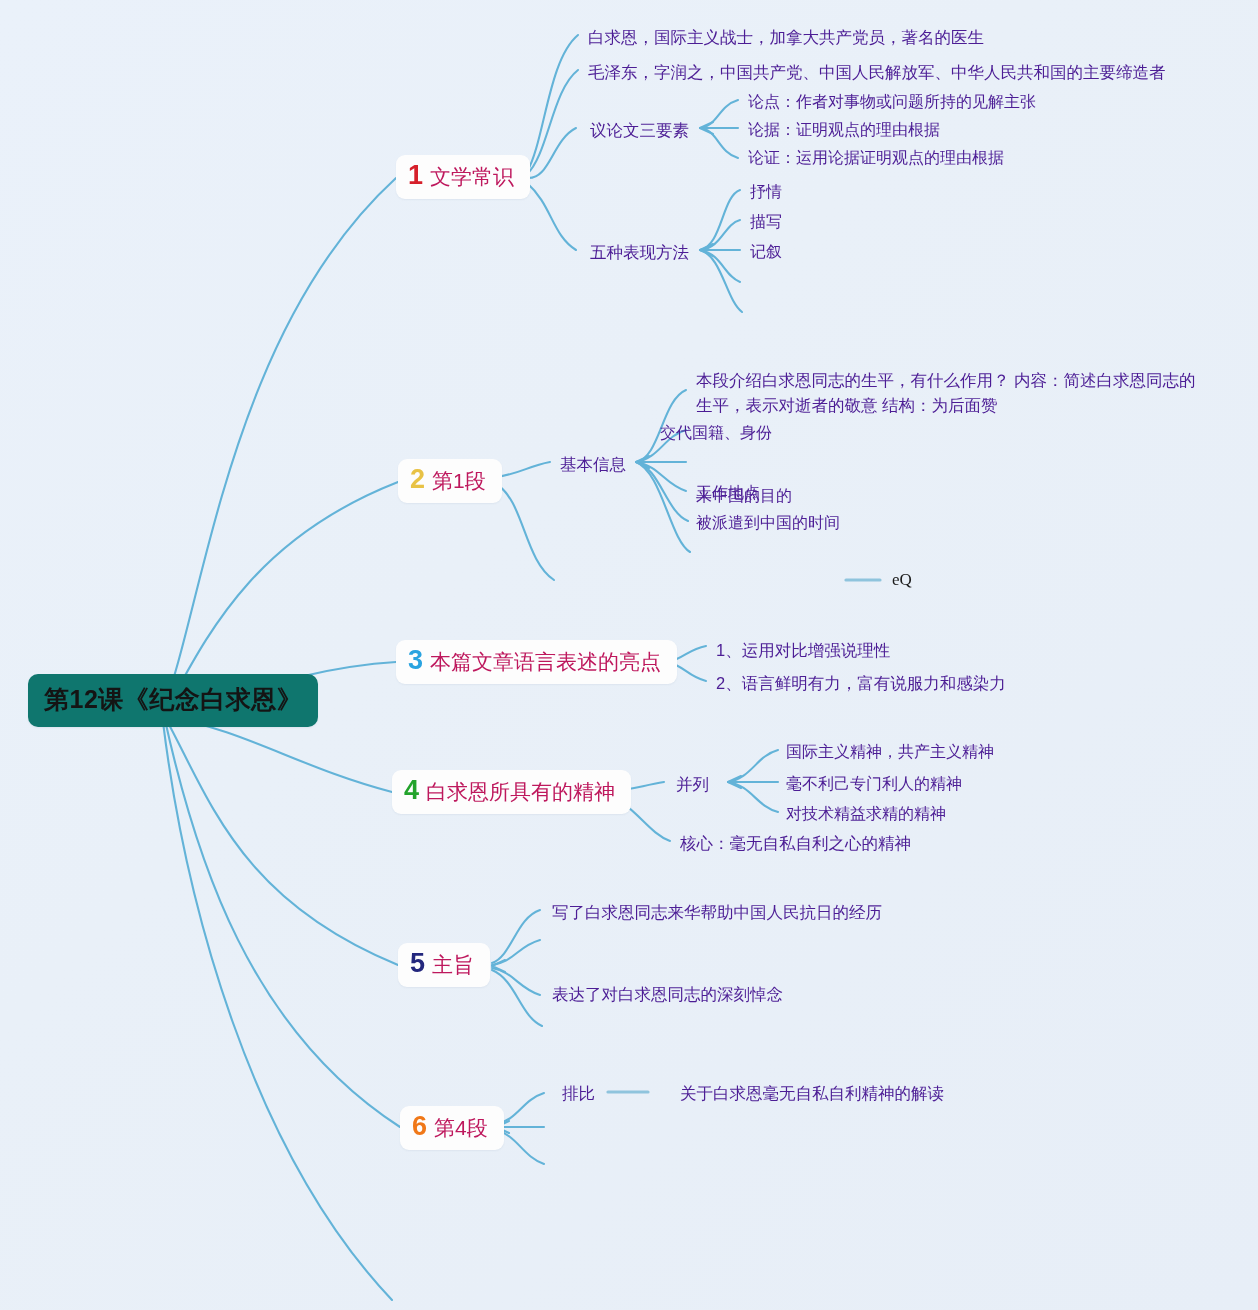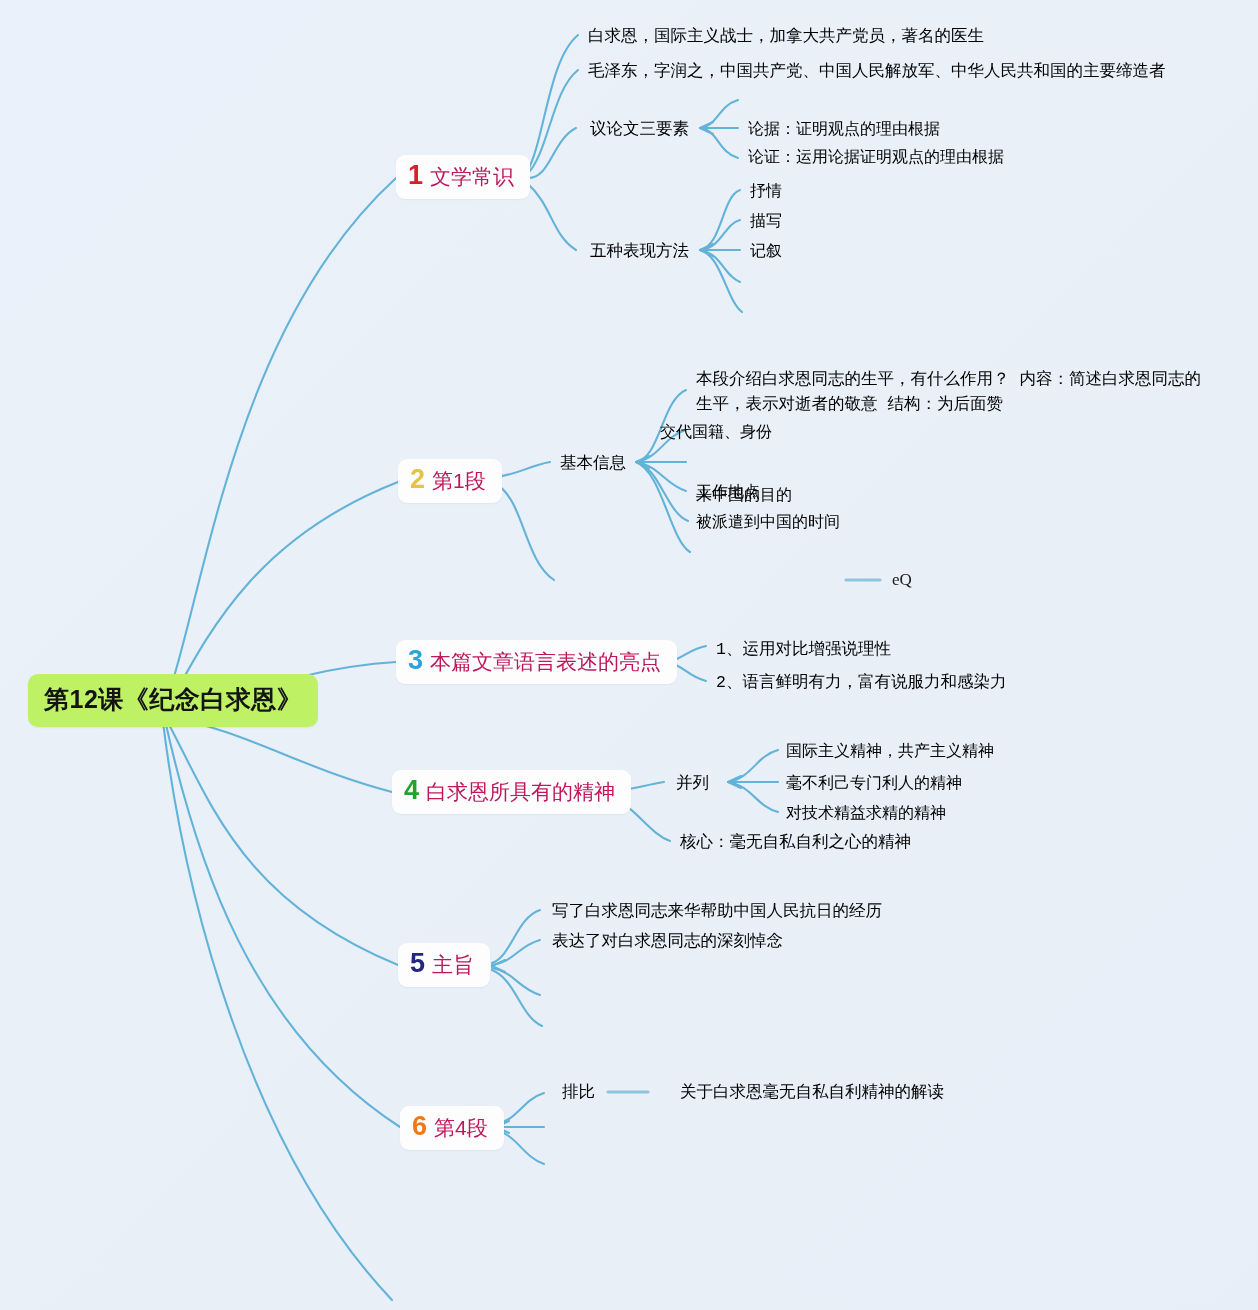--- a/index.html
+++ b/index.html
@@ -12,40 +12,40 @@
   #mindmap{position:absolute;inset:0;width:1258px;height:1310px;}
   svg.links{position:absolute;left:0;top:0;width:1258px;height:1310px;pointer-events:none;}
   svg.links path{fill:none;stroke:#63b3d8;stroke-width:2.1;stroke-linecap:round;}
   svg.links path.thick{stroke-width:3.2;stroke:#8fc4dd;}
 
   .node{position:absolute;white-space:nowrap;}
 
   
   .root{
     left:28px;top:674px;
-    background:#bef264;border-radius:10px;
+    background:#0f766e;border-radius:10px;
     padding:9px 16px 11px 16px;
     font-size:25px;font-weight:bold;color:#141414;
     letter-spacing:0.5px;
     box-shadow:0 1px 2px rgba(40,70,110,.07);
   }
 
   
   .l1{
     background:#fdfdfd;border-radius:9px;
     padding:7px 16px 8px 12px;
     font-size:21px;color:#1b1b1b;
     display:flex;align-items:baseline;gap:7px;
     box-shadow:0 1px 2px rgba(40,70,110,.06);
   }
   .l1 .num{font-size:27px;font-weight:bold;line-height:1;}
   .l1 .lbl{font-size:21px;color:#be185d;}
 
   
-  .txt{font-size:16.5px;color:#000000;line-height:1.5;font-family:Liberation Mono, monospace;}
+  .txt{font-size:16.5px;color:#4c1d95;line-height:1.5;}
   .txt.l2{font-size:16.5px;}
   .txt.l3{font-size:16px;}
   .txt.wrap{white-space:normal;width:505px;}
   .eq{font-family:"Liberation Serif","DejaVu Serif",serif;font-size:17px;color:#1b1b1b;}
 </style>
 </head>
 <body>
 
 <div id="mindmap">
 
@@ -116,20 +116,21 @@
 
   <div class="node root">第12课《纪念白求恩》</div>
 
   <div class="node l1" style="left:396px;top:155px;">
     <span class="num" style="color: rgb(214, 32, 43);">1</span>
     <span class="lbl">文学常识</span>
   </div>
   <div class="node txt l2" style="left:588px;top:25px;">白求恩，国际主义战士，加拿大共产党员，著名的医生</div>
   <div class="node txt l2" style="left:588px;top:60px;">毛泽东，字润之，中国共产党、中国人民解放军、中华人民共和国的主要缔造者</div>
   <div class="node txt l2" style="left:590px;top:118px;">议论文三要素</div>
+  <div class="node txt l3" style="left:748px;top:90px;">论点：作者对事物或问题所持的见解主张</div>
   <div class="node txt l3" style="left:748px;top:118px;">论据：证明观点的理由根据</div>
   <div class="node txt l3" style="left:748px;top:146px;">论证：运用论据证明观点的理由根据</div>
   <div class="node txt l2" style="left:590px;top:240px;">五种表现方法</div>
   <div class="node txt l3" style="left:750px;top:180px;">抒情</div>
   <div class="node txt l3" style="left:750px;top:210px;">描写</div>
   <div class="node txt l3" style="left:750px;top:240px;">记叙</div>
 
   <div class="node l1" style="left:398px;top:459px;">
     <span class="num" style="color: rgb(232, 194, 69);">2</span>
     <span class="lbl">第1段</span>
@@ -157,21 +158,21 @@
   <div class="node txt l3" style="left:786px;top:740px;">国际主义精神，共产主义精神</div>
   <div class="node txt l3" style="left:786px;top:772px;">毫不利己专门利人的精神</div>
   <div class="node txt l3" style="left:786px;top:802px;">对技术精益求精的精神</div>
   <div class="node txt l2" style="left:680px;top:831px;">核心：毫无自私自利之心的精神</div>
 
   <div class="node l1" style="left:398px;top:943px;">
     <span class="num" style="color: rgb(35, 39, 125);">5</span>
     <span class="lbl">主旨</span>
   </div>
   <div class="node txt l2" style="left:552px;top:900px;">写了白求恩同志来华帮助中国人民抗日的经历</div>
-  <div class="node txt l2" style="left:552px;top:930px;">表达了对白求恩同志的深刻悼念</div>
+  <div class="node txt l2" style="left:552px;top:982px;">表达了对白求恩同志的深刻悼念</div>
 
   <div class="node l1" style="left:400px;top:1106px;">
     <span class="num" style="color: rgb(240, 120, 24);">6</span>
     <span class="lbl">第4段</span>
   </div>
   <div class="node txt l2" style="left:562px;top:1081px;">排比</div>
   <div class="node txt l2" style="left:668px;top:1081px;margin-left:12px;">关于白求恩毫无自私自利精神的解读</div>
 
 </div>
 

